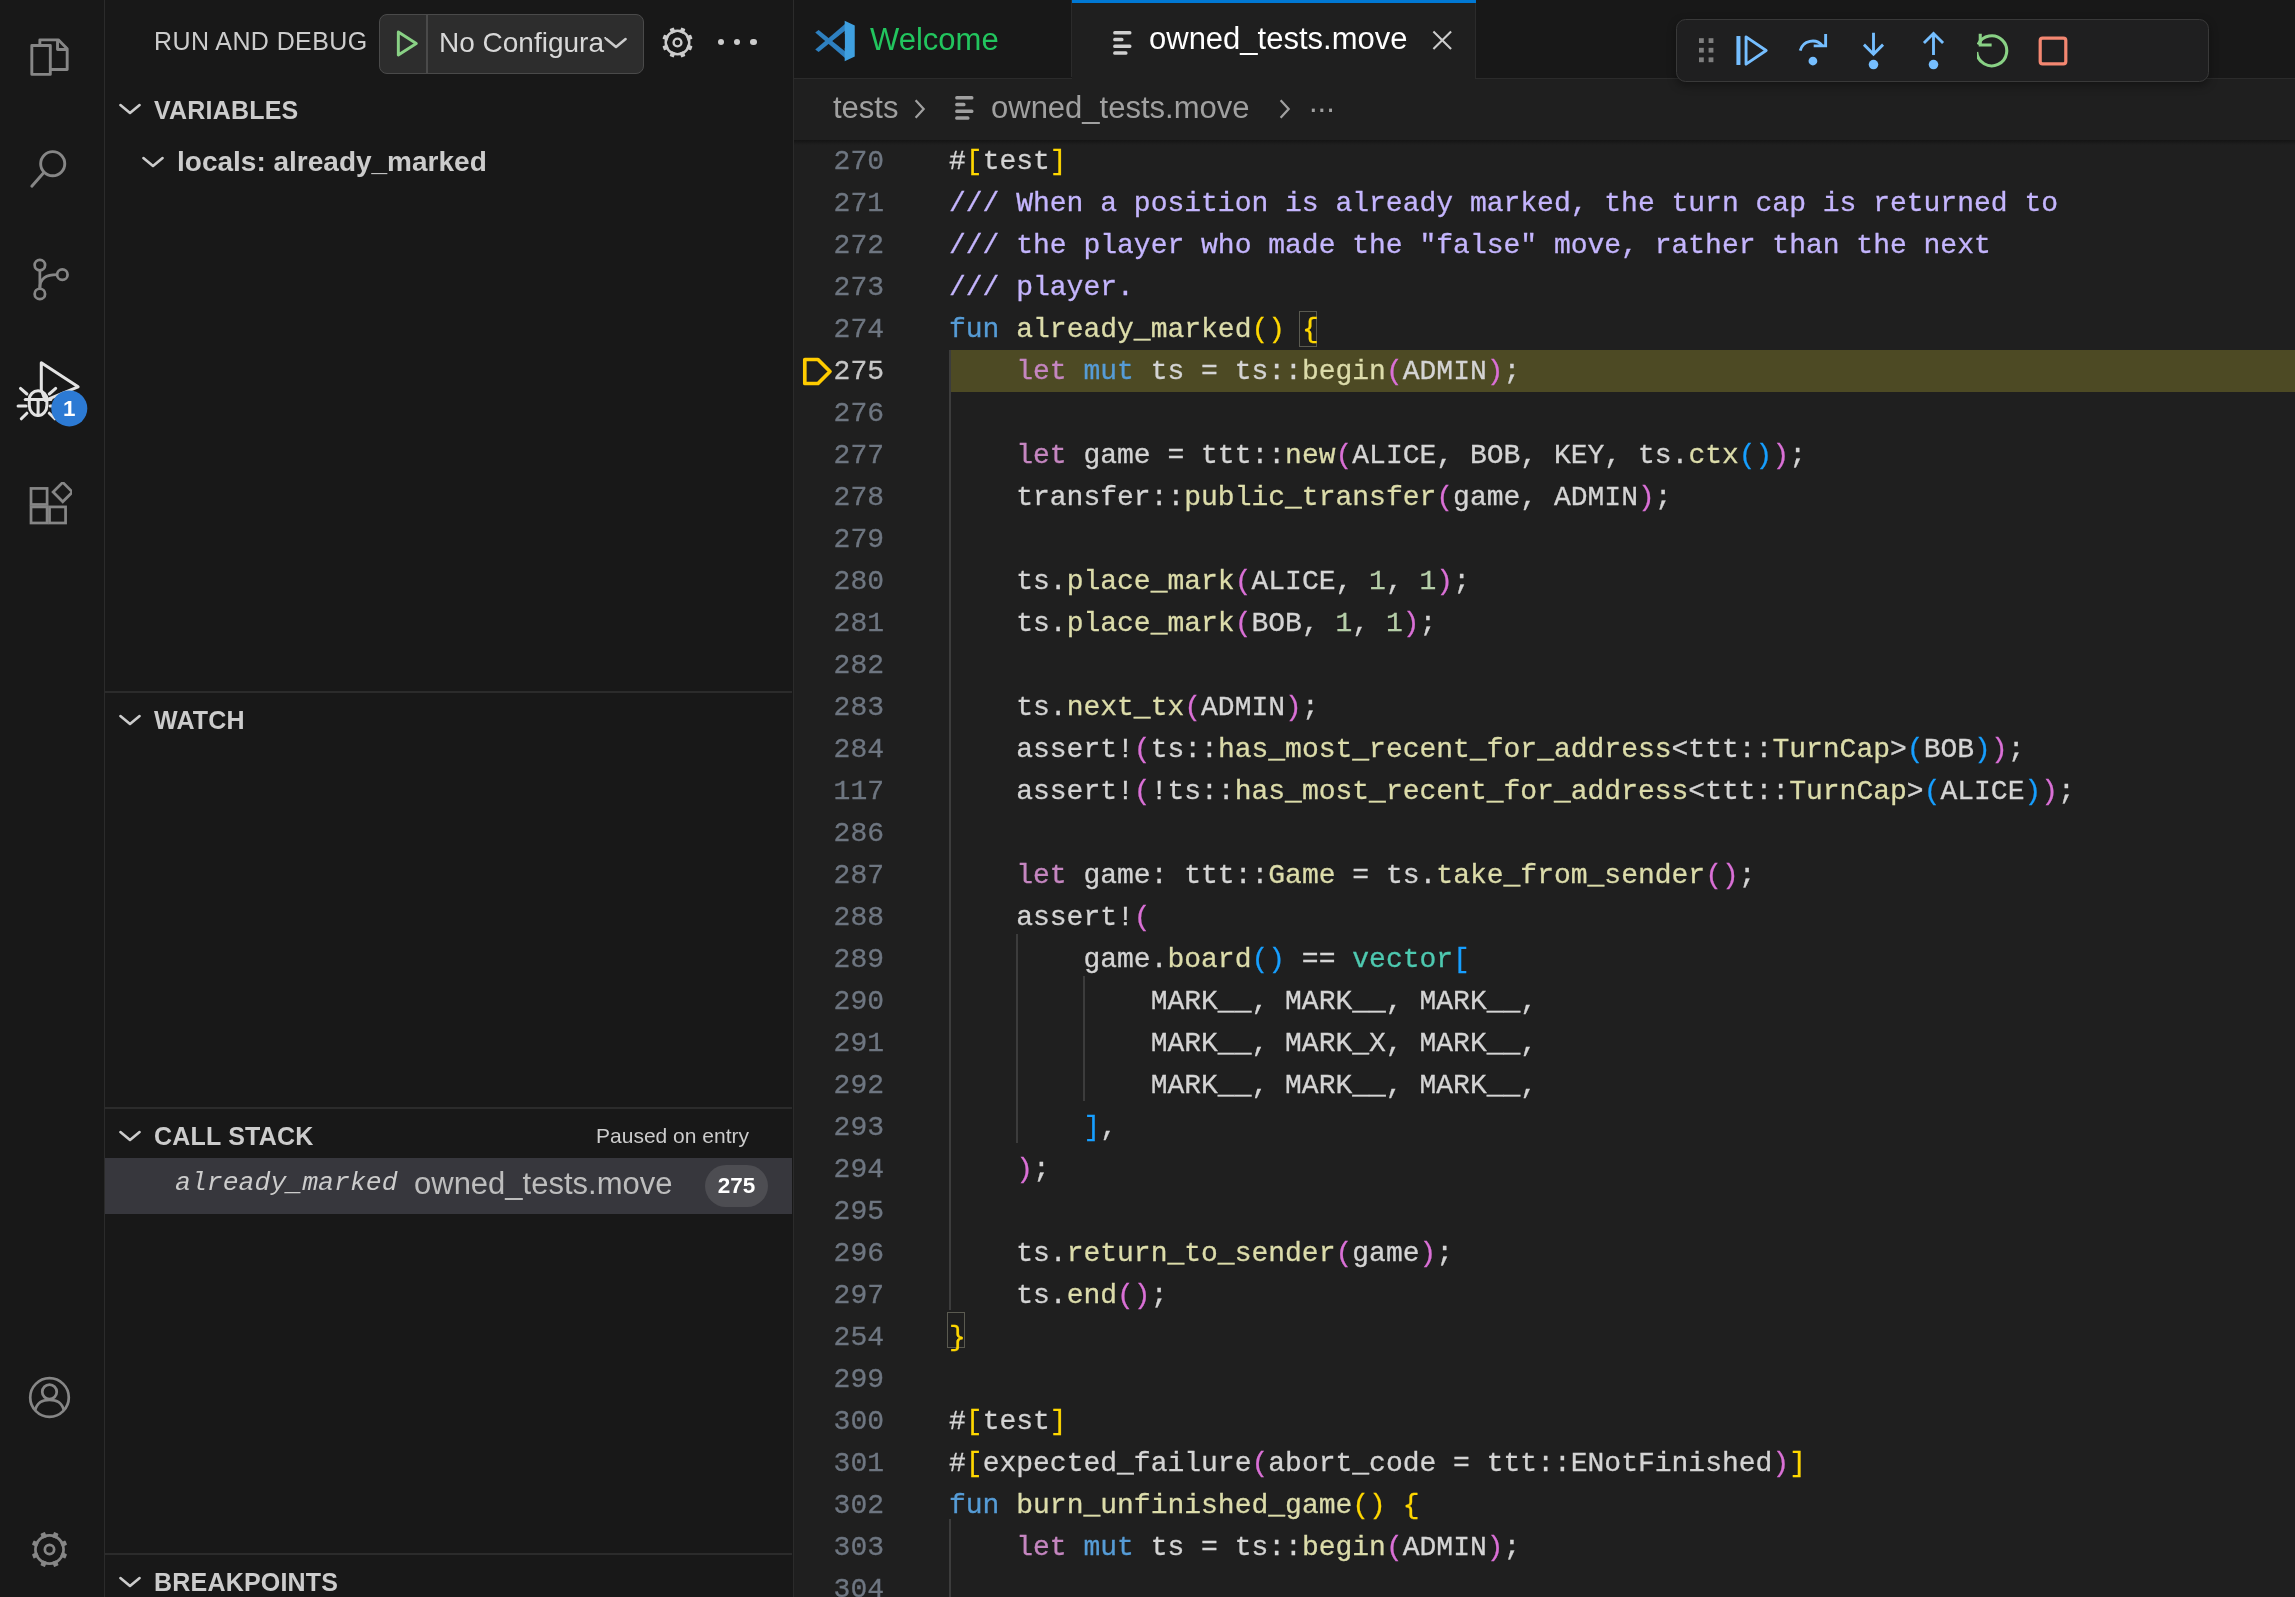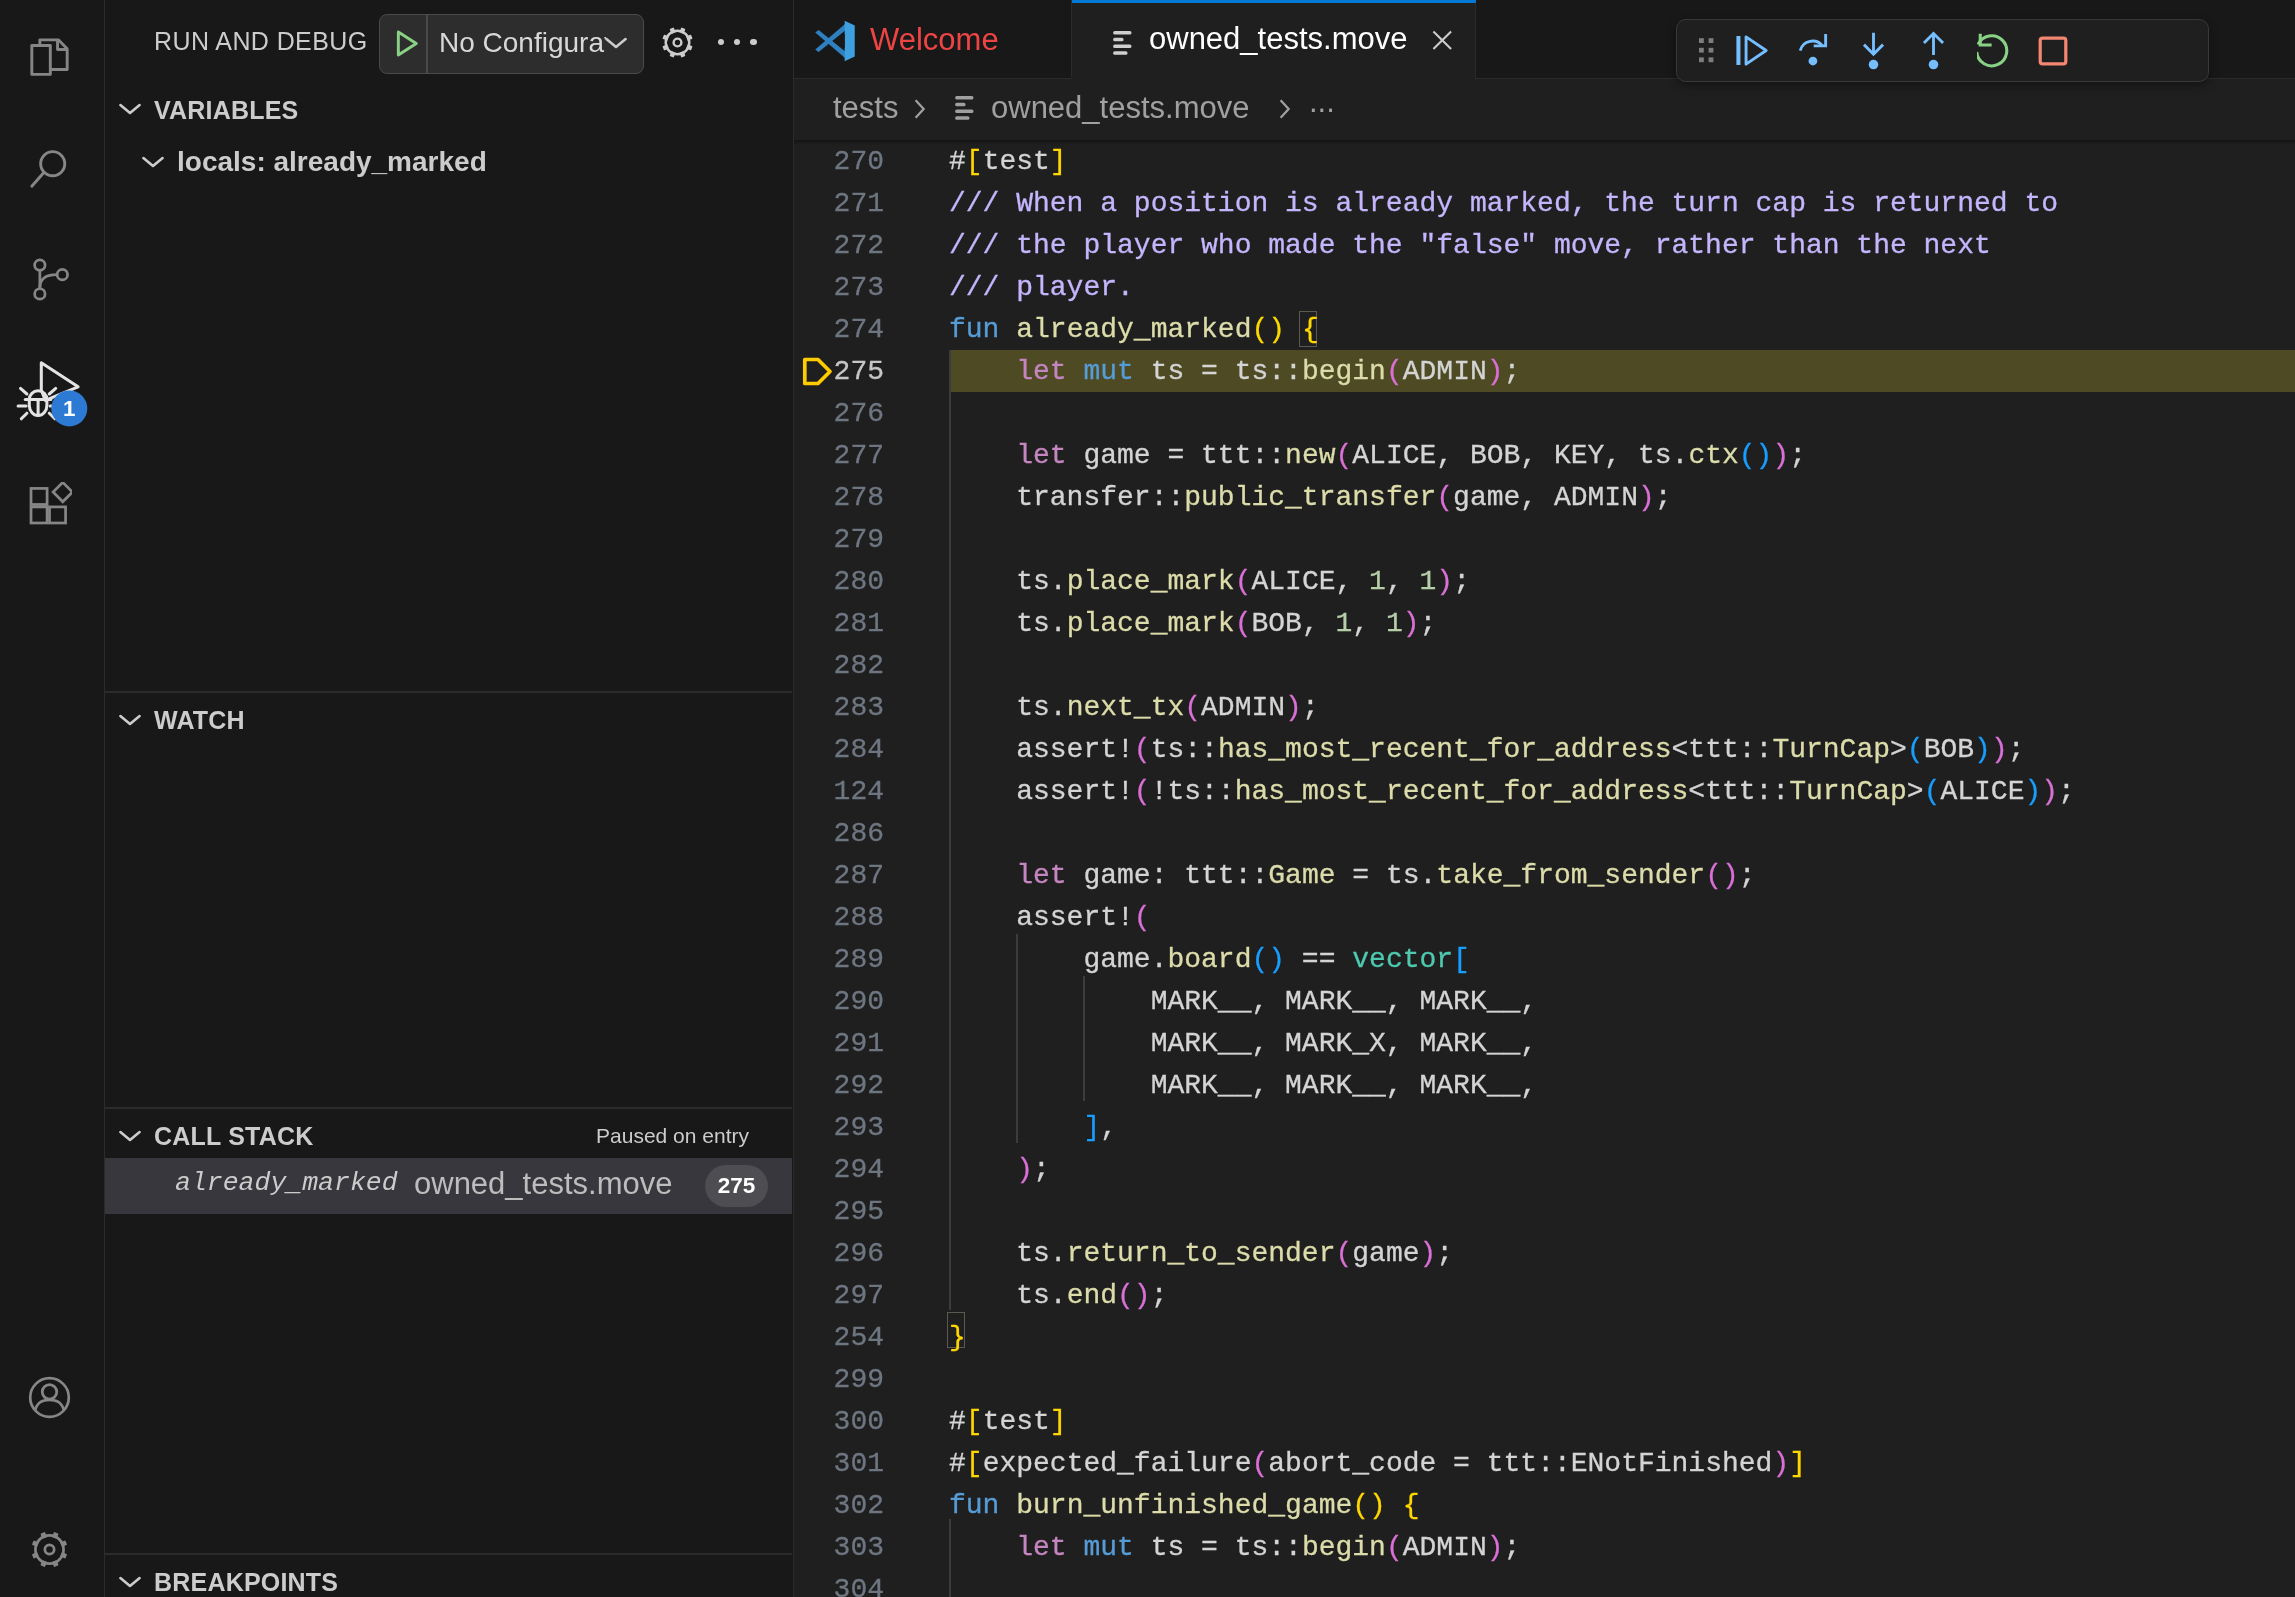--- a/index.html
+++ b/index.html
@@ -138,21 +138,21 @@
   </svg>
 <div class="hdr" style="left:154px;top:1568px;font-size:25px;">BREAKPOINTS</div>
 <div class="abs" style="left:794px;top:0;width:1502px;height:79px;background:#181818;border-bottom:1.6px solid #2b2b2b;box-sizing:border-box;"></div>
 <div class="abs" style="left:794px;top:0;width:278px;height:77px;background:#181818;border-right:1.6px solid #2b2b2b;box-sizing:border-box;"></div>
 <svg class="abs" style="left:814px;top:20px" width="42" height="42" viewBox="0 0 100 100">
 <polygon points="3,30 11,24 78,78 78,94" fill="#2e80c0"></polygon>
 <polygon points="3,70 11,76 78,22 78,6" fill="#2e80c0"></polygon>
 <polygon points="73,2 97,13 97,87 73,98" fill="#3fa0e0"></polygon>
 <polygon points="73,33 45,50 73,67" fill="#181818"></polygon>
 </svg>
-<div class="abs" style="left:870px;top:22px;font-size:31px;color:#ef4444;">Welcome</div>
+<div class="abs" style="left:870px;top:22px;font-size:31px;color:#22c55e;">Welcome</div>
 <div class="abs" style="left:1072px;top:0;width:404px;height:79px;background:#1f1f1f;border-right:1.6px solid #2b2b2b;box-sizing:border-box;"></div>
 <div class="abs" style="left:1072px;top:0;width:404px;height:3.2px;background:#0078d4;"></div>
 <svg class="abs" style="left:1113px;top:31px" width="21" height="27" viewBox="0 0 26 34">
 <g fill="#cfcfcf">
       <rect x="0" y="0" width="23" height="4.5" rx="2"></rect>
       <rect x="0" y="8.5" width="13" height="4.5" rx="2"></rect>
       <rect x="0" y="17" width="23" height="4.5" rx="2"></rect>
       <rect x="0" y="25.5" width="18" height="4.5" rx="2"></rect>
     </g>
   </svg>
@@ -197,21 +197,21 @@
 <span class="lnc">275</span>
 <span class="ln">276</span>
 <span class="ln">277</span>
 <span class="ln">278</span>
 <span class="ln">279</span>
 <span class="ln">280</span>
 <span class="ln">281</span>
 <span class="ln">282</span>
 <span class="ln">283</span>
 <span class="ln">284</span>
-<span class="ln">124</span>
+<span class="ln">117</span>
 <span class="ln">286</span>
 <span class="ln">287</span>
 <span class="ln">288</span>
 <span class="ln">289</span>
 <span class="ln">290</span>
 <span class="ln">291</span>
 <span class="ln">292</span>
 <span class="ln">293</span>
 <span class="ln">294</span>
 <span class="ln">295</span>

